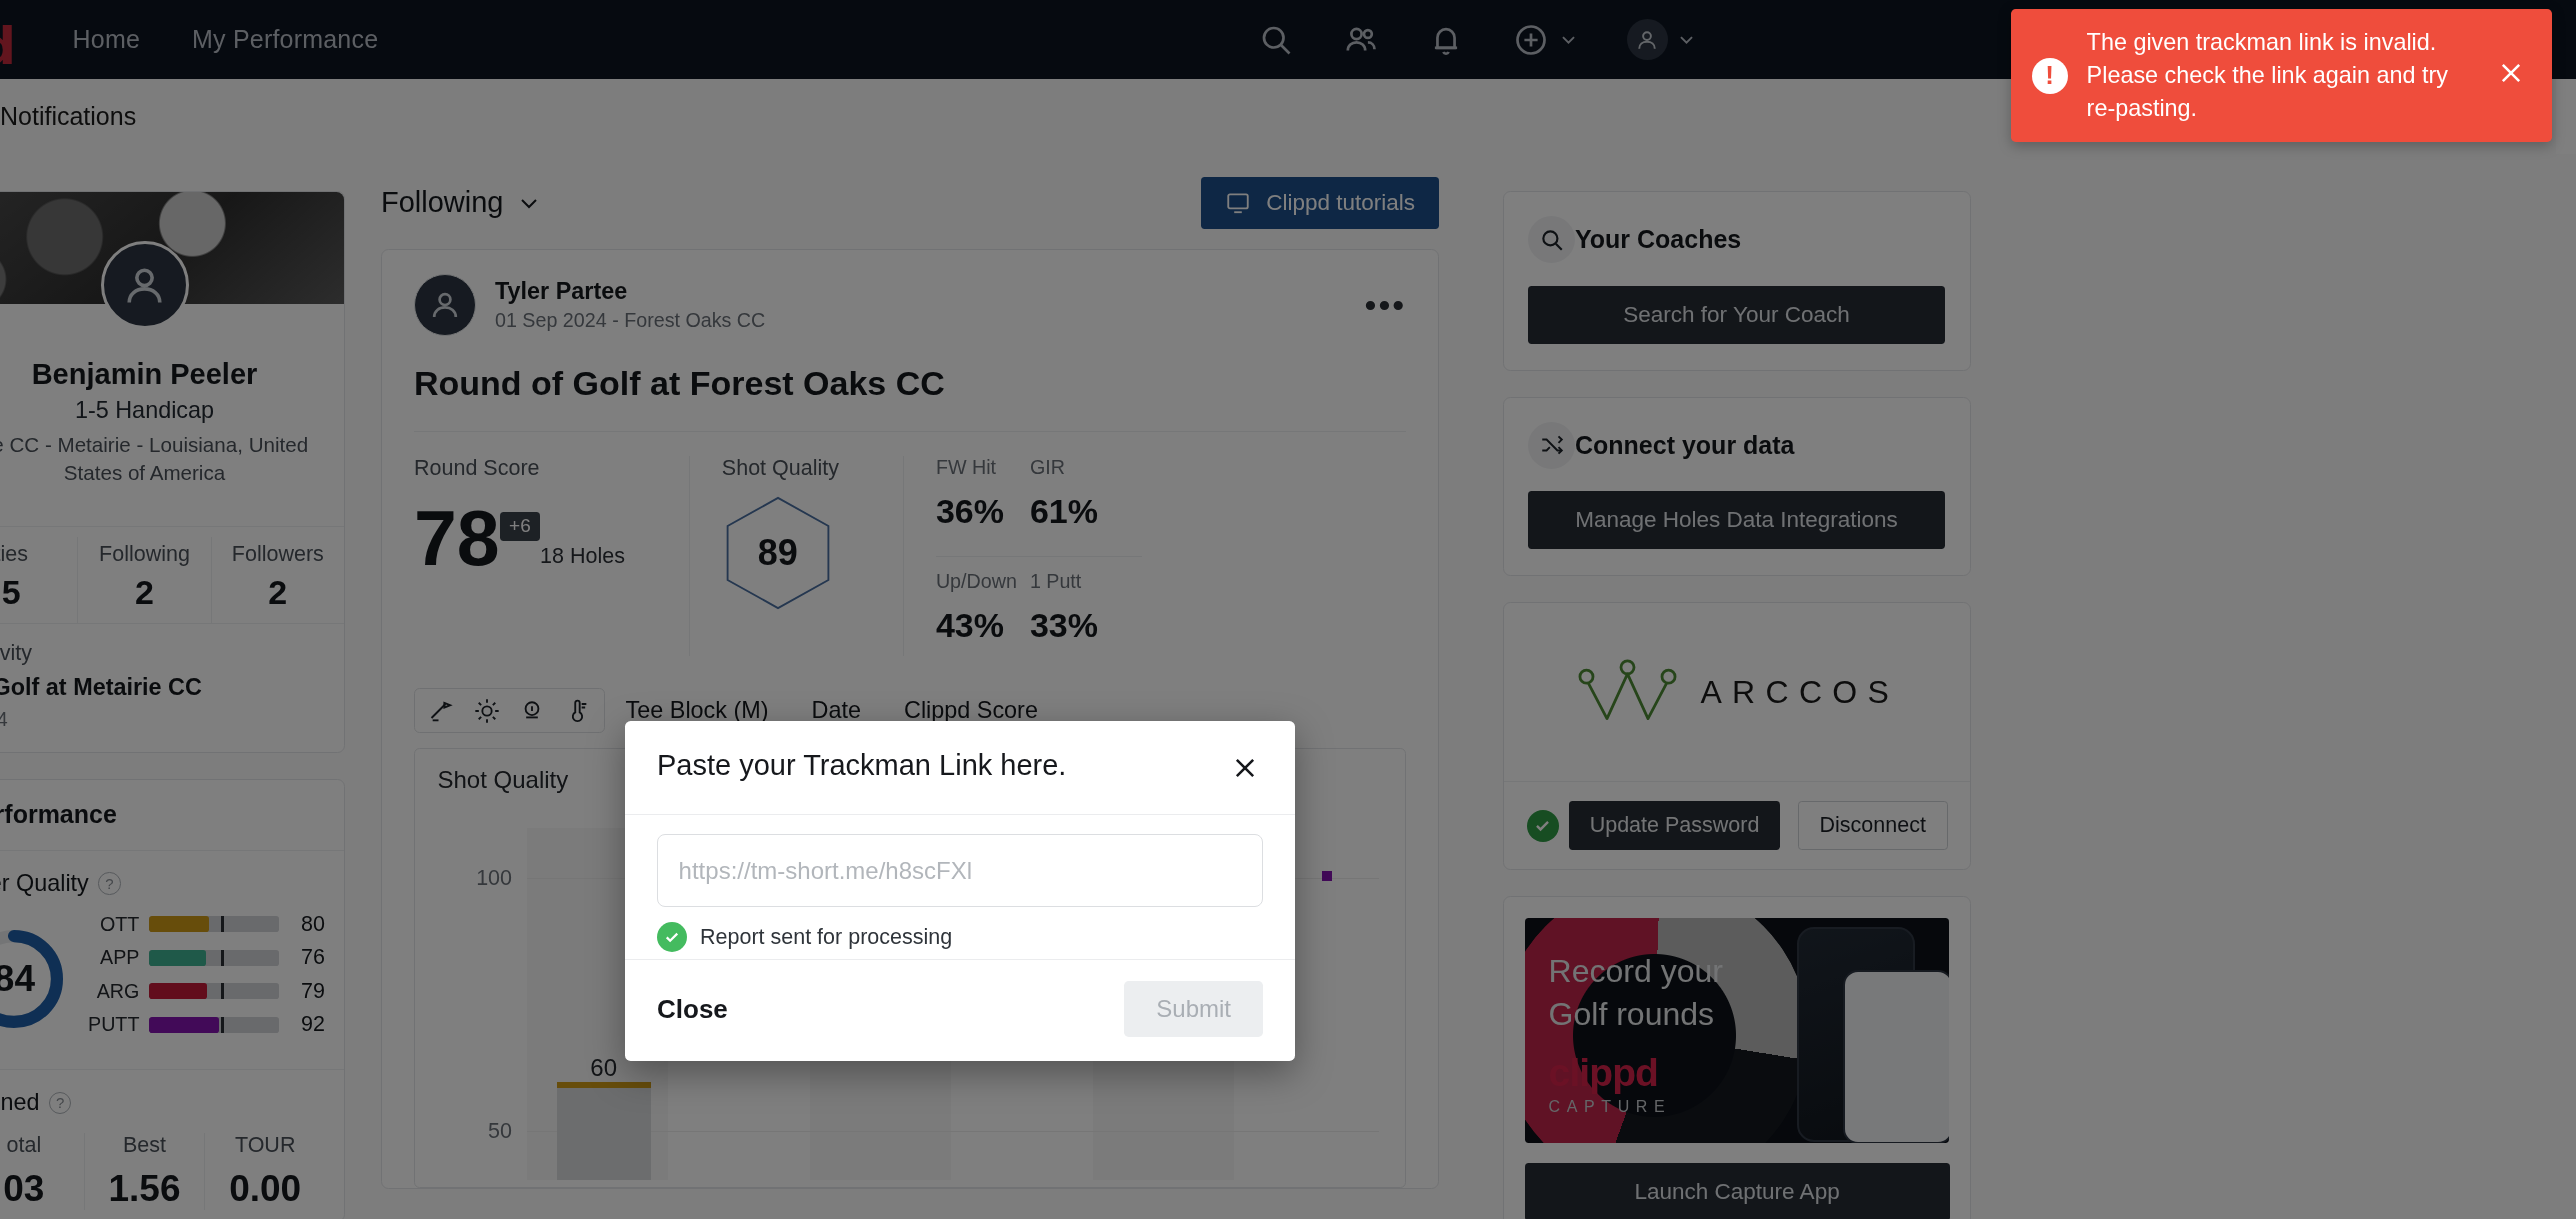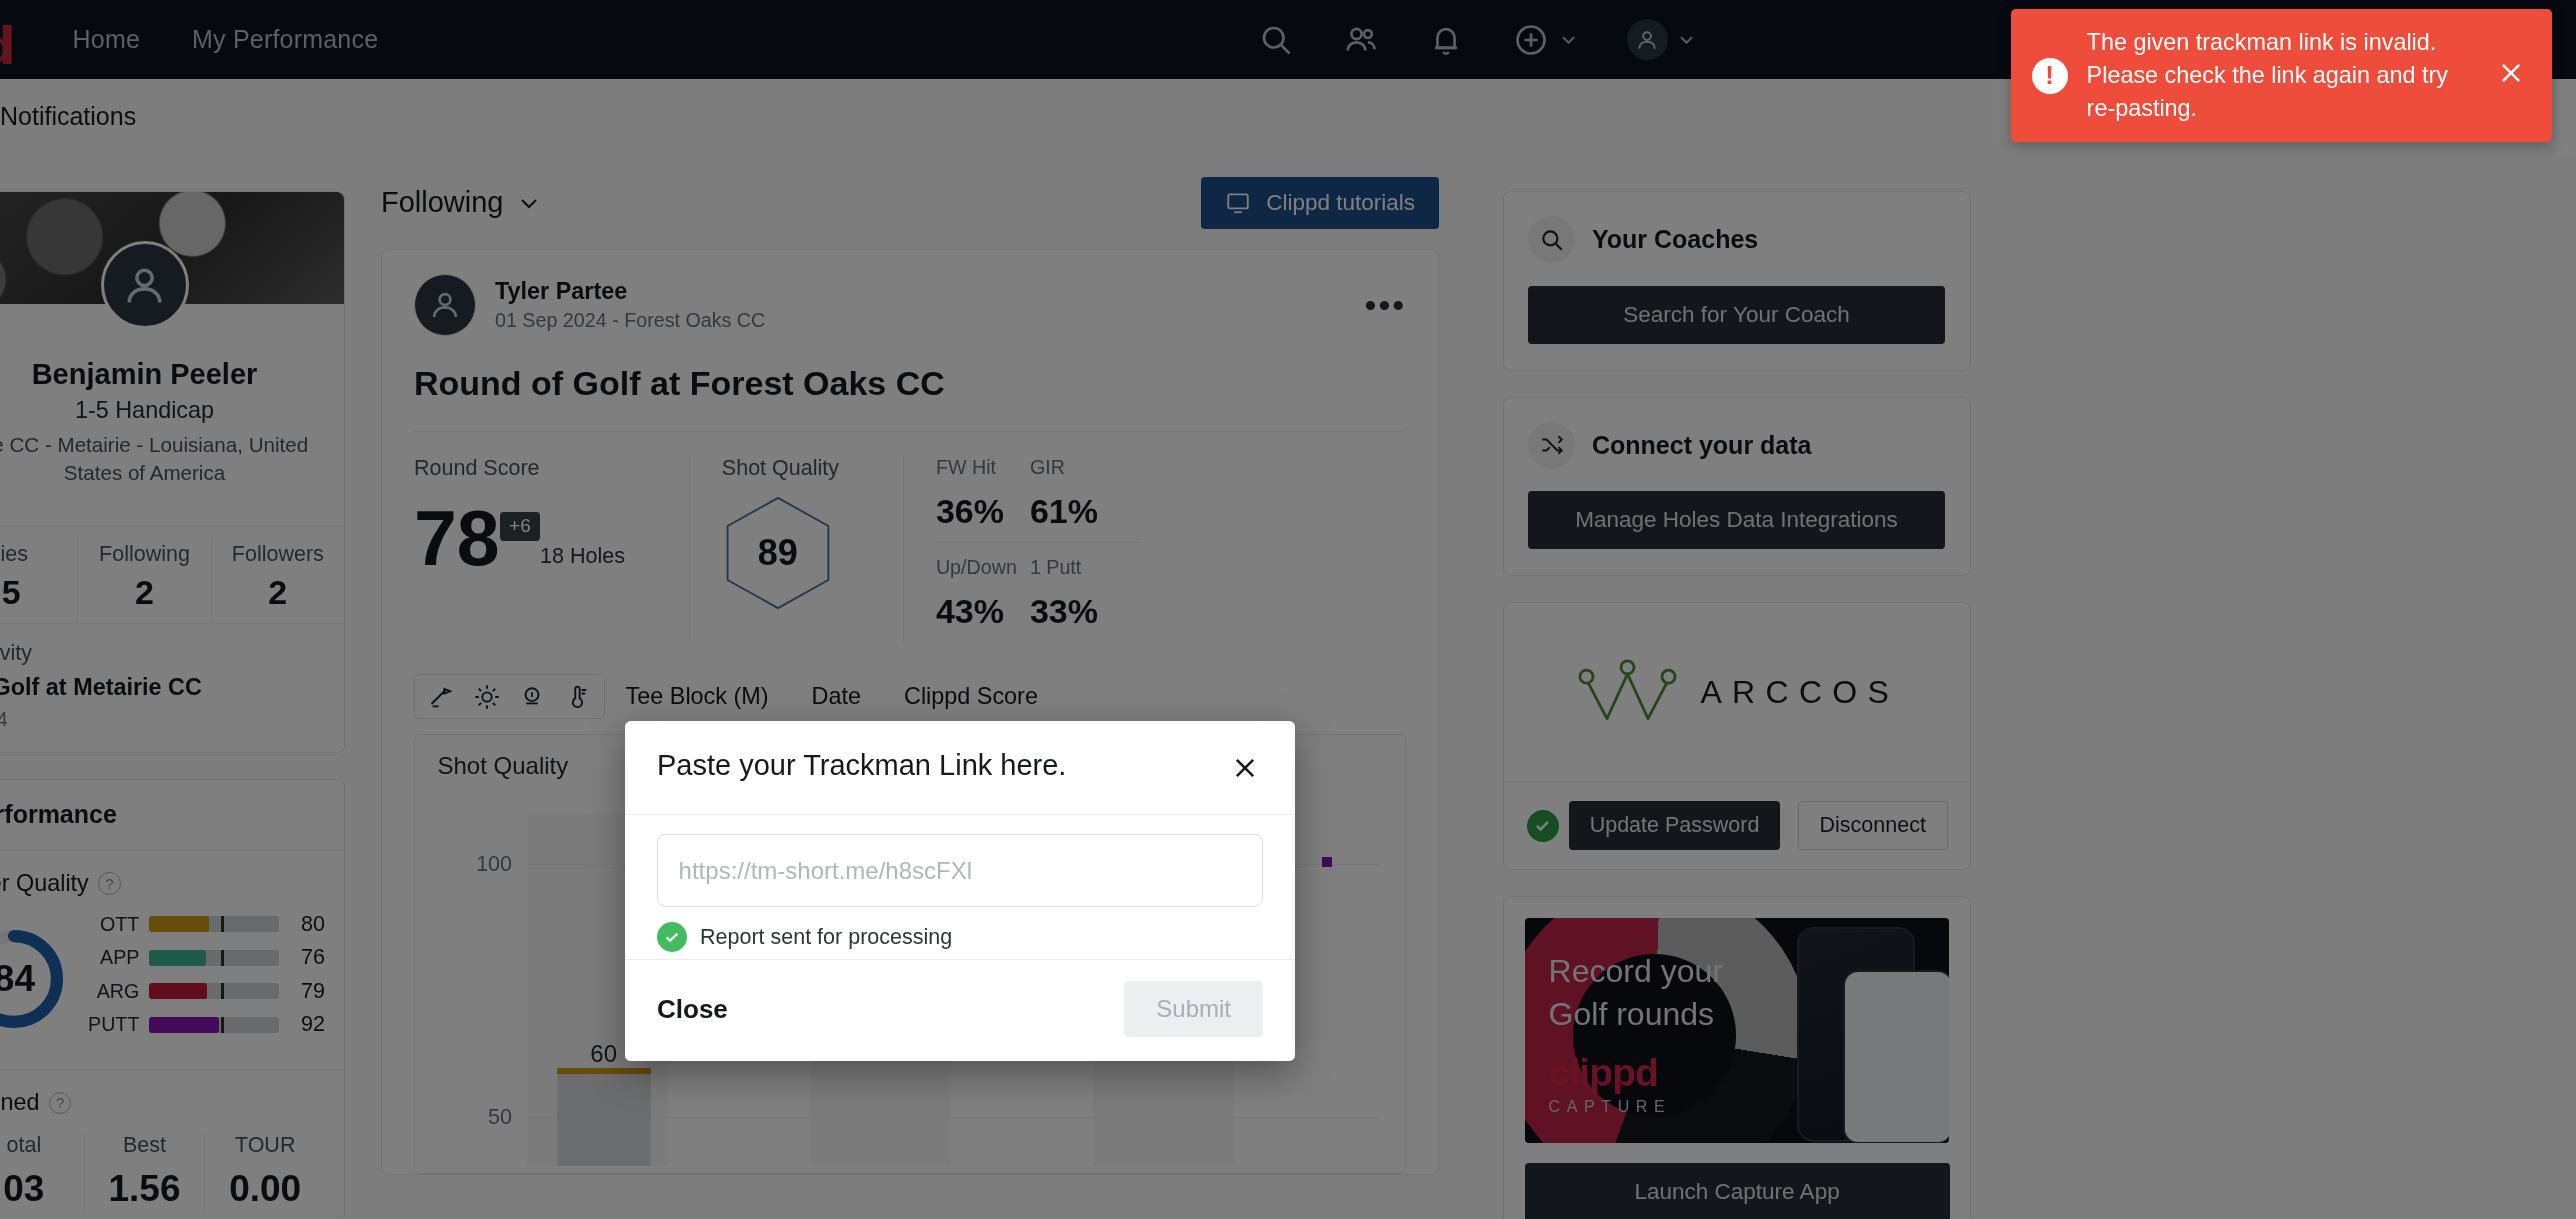--- a/index.html
+++ b/index.html
@@ -187,21 +187,21 @@
     padding: 3.7px 9.4px; border-radius: 3.7px; margin-bottom: 32px;
   }
   .st-holes { font-size: 21.5px; color: #2b2f35; margin-bottom: 3.7px; }
   .st-sep { width: 0.9px; align-self: stretch; background: #eceef0; margin: 0 32px; }
   .hexwrap { margin-top: 13px; width: 112px; height: 118px; position: relative; }
   .hexwrap svg { width: 112px; height: 118px; }
   .hexval {
     position: absolute; inset: 0; display: flex; align-items: center; justify-content: center;
     font-size: 36px; font-weight: bold; color: #15181d;
   }
-  .mini-grid { display: grid; grid-template-columns: 94px 112px; row-gap: 0; }
+  .mini-grid { display: grid; grid-template-columns: 94px 112px; row-gap: 14px; }
   .mini-cell { padding: 0 0 11.2px; }
   .mini-cell.bt { border-top: 0.9px solid #eceef0; padding-top: 13px; }
   .mini-lab { font-size: 19.7px; color: #6a7078; }
   .mini-val { font-size: 34px; font-weight: bold; color: #15181d; margin-top: 13px; }
 
   .chart-toolbar { display: flex; align-items: center; gap: 20.6px; padding: 0 32px 5.6px; }
   .icon-group {
     display: flex; align-items: center; gap: 17px;
     border: 0.9px solid #dfe1e4; border-radius: 5.6px; padding: 7.5px 13px;
   }
@@ -219,21 +219,21 @@
   .bandcol { position: absolute; top: 0; bottom: 0; background: #f7f7f7; }
   .bar { position: absolute; bottom: 0; }
   .bar-cap { position: absolute; left: 0; right: 0; top: 0; height: 6.6px; }
   .bar-lab {
     position: absolute; left: 50%; transform: translate(-50%, -100%);
     font-size: 24px; color: #25292e; white-space: nowrap;
   }
   .dot { position: absolute; width: 10.3px; height: 10.3px; }
 
   
-  .rc-head { display: flex; align-items: center; gap: 17px; padding: 24px 24px 0; }
+  .rc-head { display: flex; align-items: center; padding: 24px 24px 0; }
   .rc-ic {
     width: 47px; height: 47px; border-radius: 50%; background: #f0f1f3;
     display: flex; align-items: center; justify-content: center; flex: none;
   }
   .rc-ic svg { width: 26px; height: 26px; }
   .rc-title { font-size: 25px; font-weight: bold; color: #15181d; }
   .rc-btn {
     display: block; width: calc(100% - 49px); margin: 22.5px 24px 26px;
     height: 58px; background: #262c35; color: #dfe2e6; border: none;
     border-radius: 3.7px; font-size: 22.5px; cursor: pointer;

